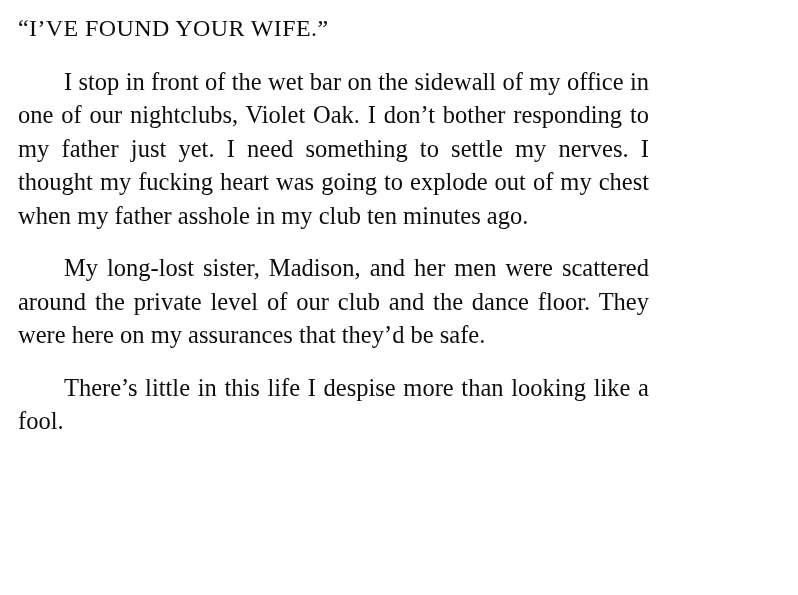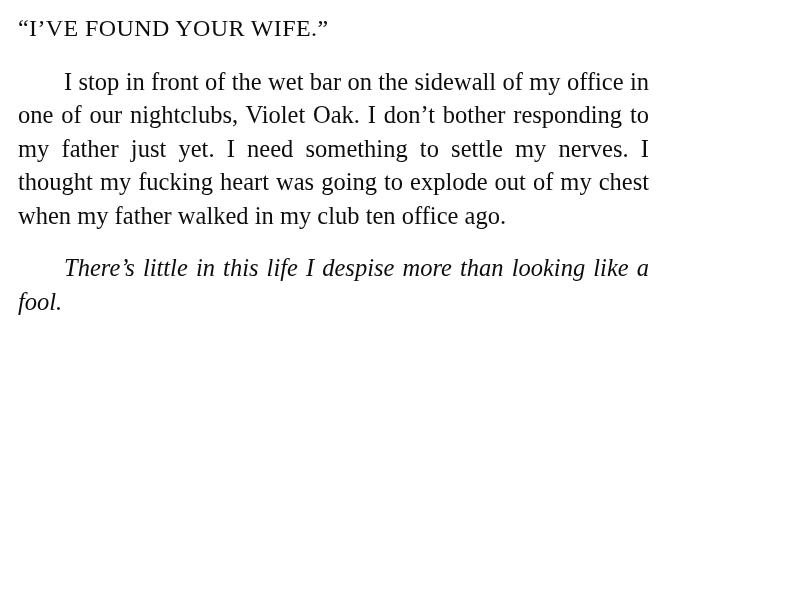--- a/index.html
+++ b/index.html
@@ -34,23 +34,23 @@
     text-align: justify;
     text-justify: inter-word;
     margin: 0 0 19px 0;
     text-indent: 46px;
     color: #0d0d0d;
     -webkit-hyphens: none;
     hyphens: none;
   }
   p.body-par:last-child {
     margin-bottom: 8px;
-    font-style: italic;
   }
 </style>
 </head>
 <body>
 
 <div class="page">
   <div class="opening-line">“I’VE FOUND YOUR WIFE.”</div>
-  <p class="body-par">I stop in front of the wet bar on the sidewall of my office in one of our nightclubs, Violet Oak. I don’t bother responding to my father just yet. I need something to settle my nerves. I thought my fucking heart was going to explode out of my chest when my father walked in my club ten office ago.</p>
+  <p class="body-par">I stop in front of the wet bar on the sidewall of my office in one of our nightclubs, Violet Oak. I don’t bother responding to my father just yet. I need something to settle my nerves. I thought my fucking heart was going to explode out of my chest when my father asshole in my club ten minutes ago.</p>
+  <p class="body-par">My long-lost sister, Madison, and her men were scattered around the private level of our club and the dance floor. They were here on my assurances that they’d be safe.</p>
   <p class="body-par">There’s little in this life I despise more than looking like a fool.</p>
 </div>
 
 </body></html>

